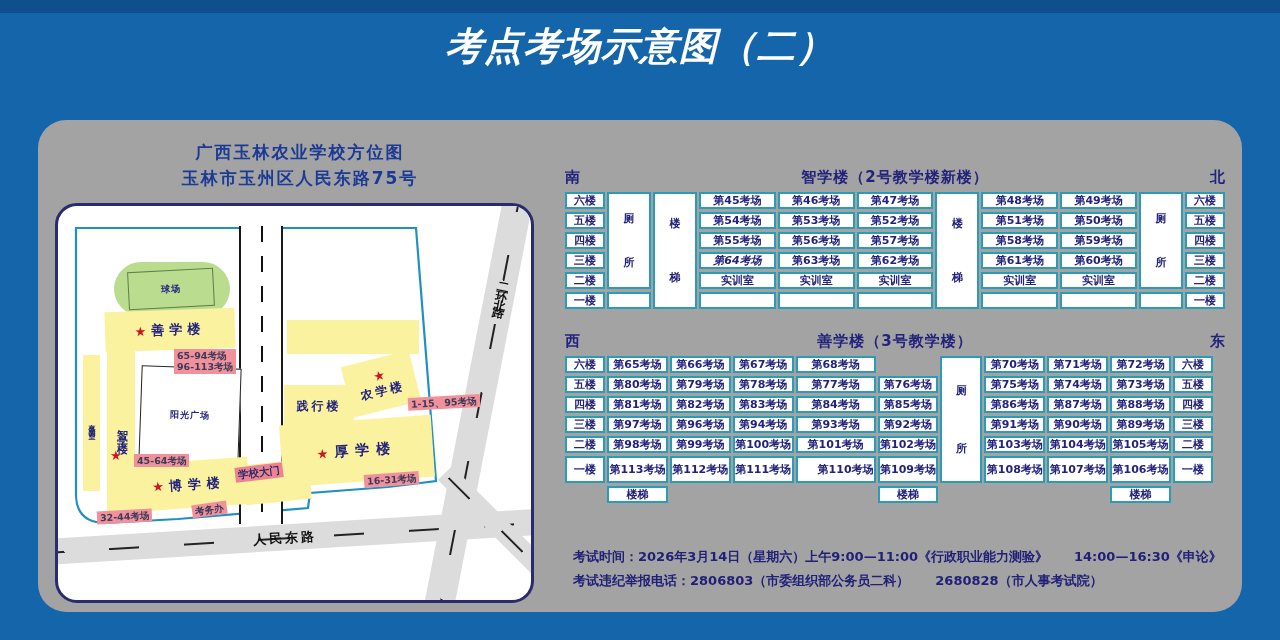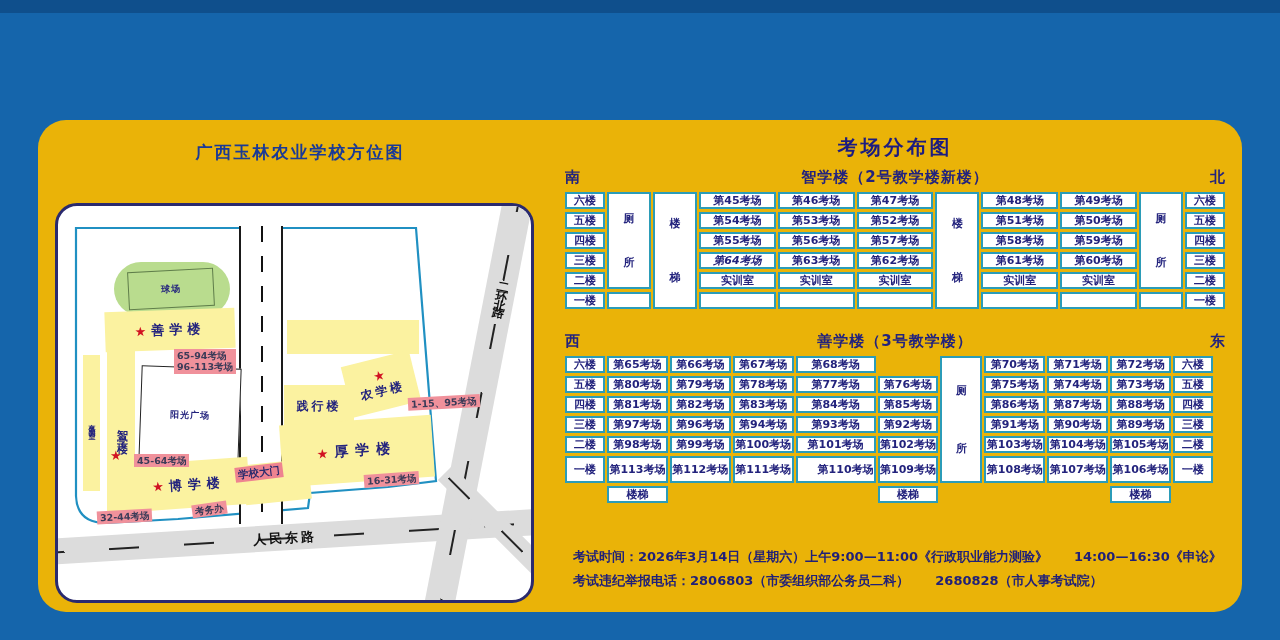--- a/index.html
+++ b/index.html
@@ -6,21 +6,21 @@
     --blue_bg:#1565ab; --blue_dark:#0f4f8c; --navy:#23237d; --heading_navy:#1a3a96;
     --teal:#2b9cb8; --campus:#2090c2; --yellow:#fbf2a0; --green:#b9dc8e;
     --pink:#f0919b; --gate_pink:#ee8390; --road:#dcdcdc; --star:#d11222; --white:#ffffff;
   }
   html,body{margin:0;padding:0;}
   body{font-family:"DejaVu Sans","Liberation Sans",sans-serif;}
   .page{position:relative;width:1280px;height:640px;background:var(--blue_bg);overflow:hidden;}
   .topstrip{position:absolute;left:0;top:0;width:100%;height:13px;background:var(--blue_dark);}
   .main-title{position:absolute;left:0;top:22px;width:100%;text-align:center;color:var(--white);
     font-weight:bold;font-style:italic;font-size:38px;line-height:1.28;letter-spacing:1px;}
-  .card{position:absolute;left:38px;top:120px;width:1204px;height:492px;background:#eab308;border-radius:28px;}
+  .card{position:absolute;left:38px;top:120px;width:1204px;height:492px;background:#a3a3a3;border-radius:28px;}
 
   
   .map-heading{position:absolute;left:12px;top:20px;width:500px;text-align:center;
     color:var(--heading_navy);font-weight:bold;font-size:17px;line-height:1.5;letter-spacing:2px;}
   .map-panel{position:absolute;left:17px;top:83px;width:473px;height:394px;background:#fff;
     border:3px solid #2a2a6e;border-radius:22px;overflow:hidden;}
   .map-panel *{box-sizing:border-box;}
   .roadbar{position:absolute;background:var(--road);}
   .dash-h{position:absolute;left:6px;right:6px;top:50%;height:2px;
     background:repeating-linear-gradient(90deg,#222 0 30px,transparent 30px 75px);}
@@ -64,26 +64,28 @@
   .cell.tall{flex-direction:column;justify-content:space-around;padding:3px 0;}
 
   .footer{position:absolute;left:535px;color:#202078;font-weight:bold;font-size:13px;white-space:pre;}
 </style>
 </head>
 <body>
 
 <div class="page">
   <div class="topstrip"></div>
   <div class="main-title">
+    <div>考点考场示意图（二）</div>
   </div>
 
   <div class="card">
 
     <div class="map-heading">
       <div>广西玉林农业学校方位图</div>
+      <div>玉林市玉州区人民东路75号</div>
     </div>
 
     <div class="map-panel">
 
       <div class="roadbar" style="left:-30px;top:317px;width:560px;height:26px;transform:rotate(-3.5deg);z-index:1;">
         <div class="dash-h"></div>
         <div class="road-label" style="left:225px;top:5px;font-size:13px;letter-spacing:3px;">人民东路</div>
       </div>
       <div class="roadbar" style="left:405px;top:-30px;width:30px;height:460px;transform:rotate(11deg);z-index:1;">
         <div class="dash-v"></div>
@@ -146,21 +148,20 @@
         <div>96-113考场</div>
       </div>
       <div class="tag" style="left:76px;top:248px;">45-64考场</div>
       <div class="tag" style="left:39px;top:304px;transform:rotate(-3deg);">32-44考场</div>
       <div class="tag" style="left:134px;top:297px;transform:rotate(-8deg);">考务办</div>
       <div class="tag" style="left:177px;top:259px;transform:rotate(-7deg);background:var(--gate_pink);color:#2c2c6e;font-size:10.5px;">学校大门</div>
       <div class="tag" style="left:350px;top:190px;transform:rotate(-3deg);">1-15、95考场</div>
       <div class="tag" style="left:306px;top:267px;transform:rotate(-4deg);">16-31考场</div>
     </div>
 
-    <div class="dist-heading">考场分布图</div>
 
     <div class="cap-row" style="left:527px;top:48px;">
       <span>南</span>
       <span class="cap-center">智学楼（2号教学楼新楼）</span>
       <span>北</span>
     </div>
     <div class="grid t1" id="t1-grid">
         <div class="cell" style="grid-area: 1 / 1;">六楼</div>
         <div class="cell" style="grid-area: 1 / 11;">六楼</div>
         <div class="cell" style="grid-area: 2 / 1;">五楼</div>

